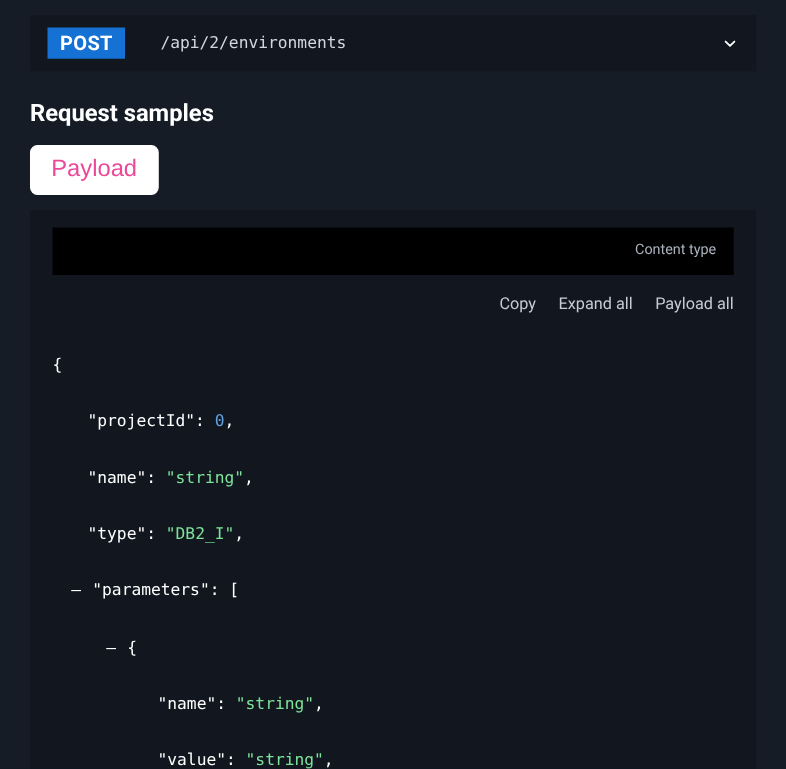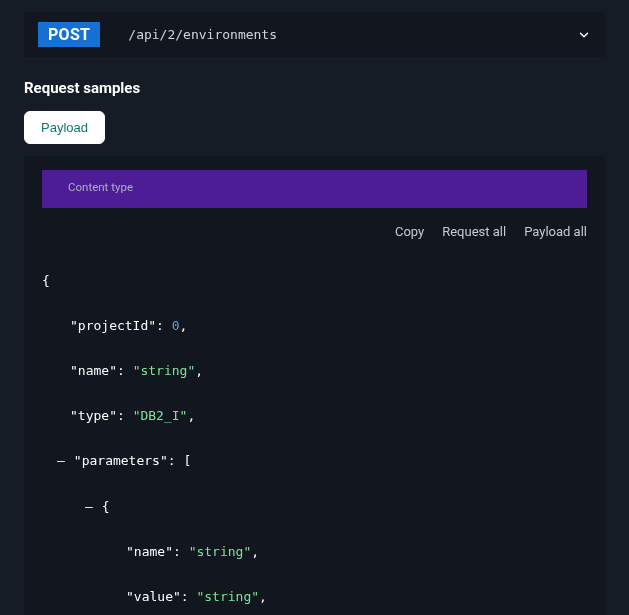--- a/index.html
+++ b/index.html
@@ -33,43 +33,44 @@
       font-size: 13px;
       margin-left: 28px;
     }
     .chevron {
       margin-left: auto;
       color: #fff;
       font-size: 14px;
     }
     .chevron svg { display: block; }
     .section-title {
-      font-size: 15px;
+      font-size: 19px;
       font-weight: 700;
       margin-bottom: 14px;
       color: #fff;
     }
     .tab-btn {
       background: #fff;
-      color: #0f766e;
+      color: #ec4899;
       border: 1px solid #fff;
       border-radius: 6px;
       padding: 8px 16px;
-      font-size: 13px;
+      font-size: 19px;
       cursor: pointer;
     }
     .sample-panel {
       background: #11161f;
       margin-top: 12px;
       padding: 14px 18px 18px 18px;
     }
     .ct-box {
-      background: #4c1d95;
-      padding: 10px 26px;
+      background: #000000;
+      padding: 10px 14px;
       margin-bottom: 6px;
+      text-align: right;
     }
     .ct-label {
       font-size: 11.5px;
       color: #aab2bd;
       margin-bottom: 4px;
     }
     .ct-value {
       font-size: 13px;
       font-weight: 600;
       color: #fff;
@@ -131,21 +132,21 @@
 <button class="tab-btn">Payload</button>
 
 <div class="sample-panel">
 
   <div class="ct-box">
     <div class="ct-label">Content type</div>
   </div>
 
   <div class="actions-row">
     <span class="action-link">Copy</span>
-    <span class="action-link">Request all</span>
+    <span class="action-link">Expand all</span>
     <span class="action-link">Payload all</span>
   </div>
 
   <div class="code">
 <span class="line ind0"><span class="c-punc">{</span></span>
 <span class="line ind1"><span class="c-key">"projectId"</span><span class="c-punc">: </span><span class="c-num">0</span><span class="c-punc">,</span></span>
 <span class="line ind1"><span class="c-key">"name"</span><span class="c-punc">: </span><span class="c-str">"string"</span><span class="c-punc">,</span></span>
 <span class="line ind1"><span class="c-key">"type"</span><span class="c-punc">: </span><span class="c-str">"DB2_I"</span><span class="c-punc">,</span></span>
 <span class="line ind1t"><span class="toggle-mark">–</span> <span class="c-key">"parameters"</span><span class="c-punc">: </span><span class="c-punc">[</span></span>
 <span class="line ind2t"><span class="toggle-mark">–</span> <span class="c-punc">{</span></span>

